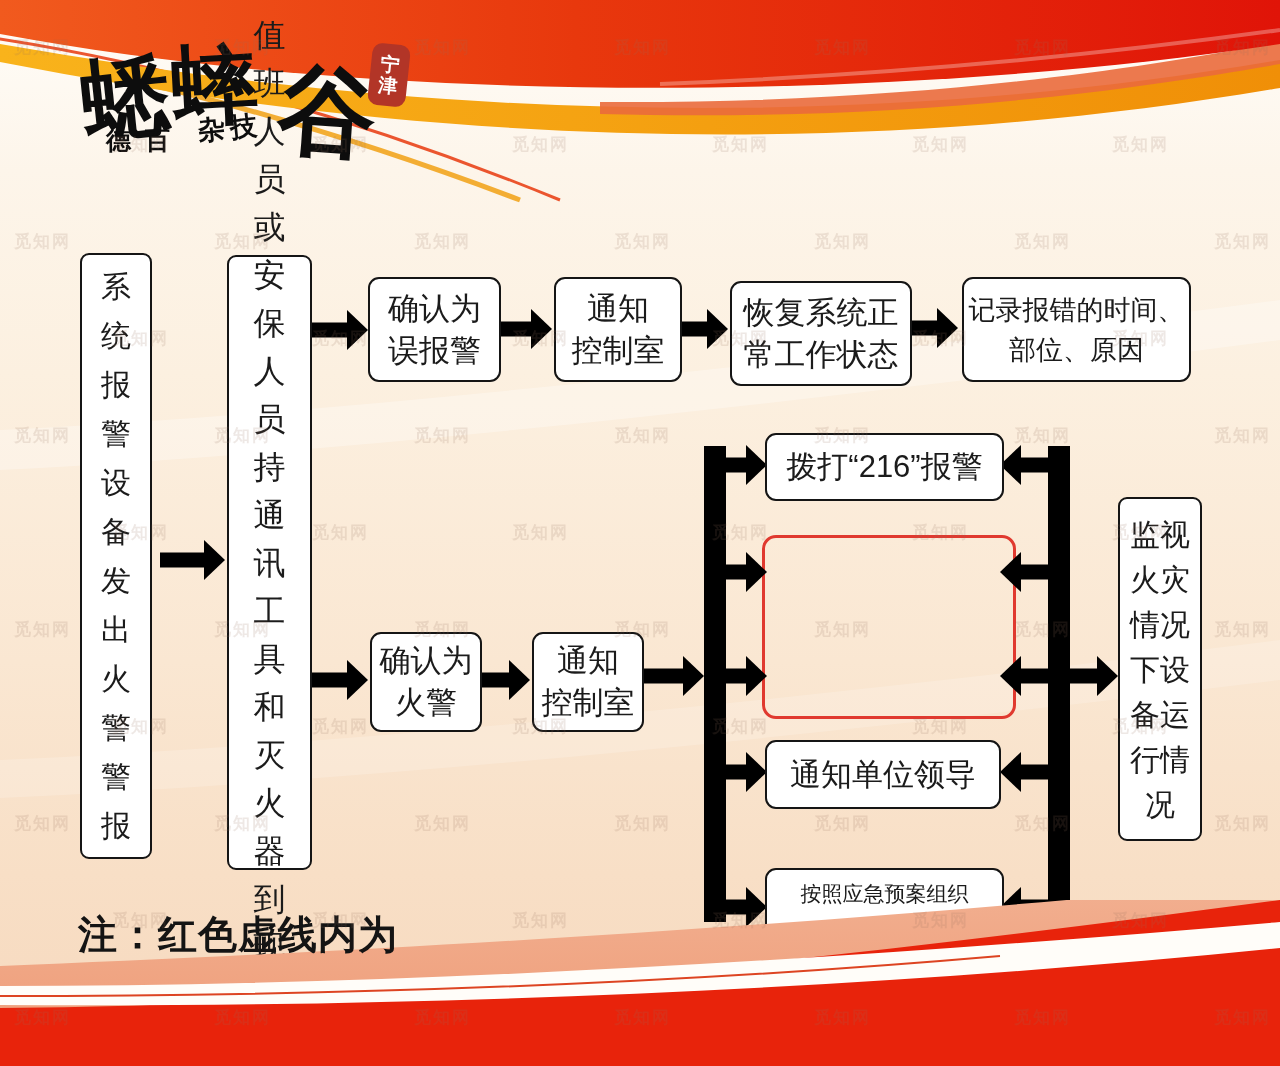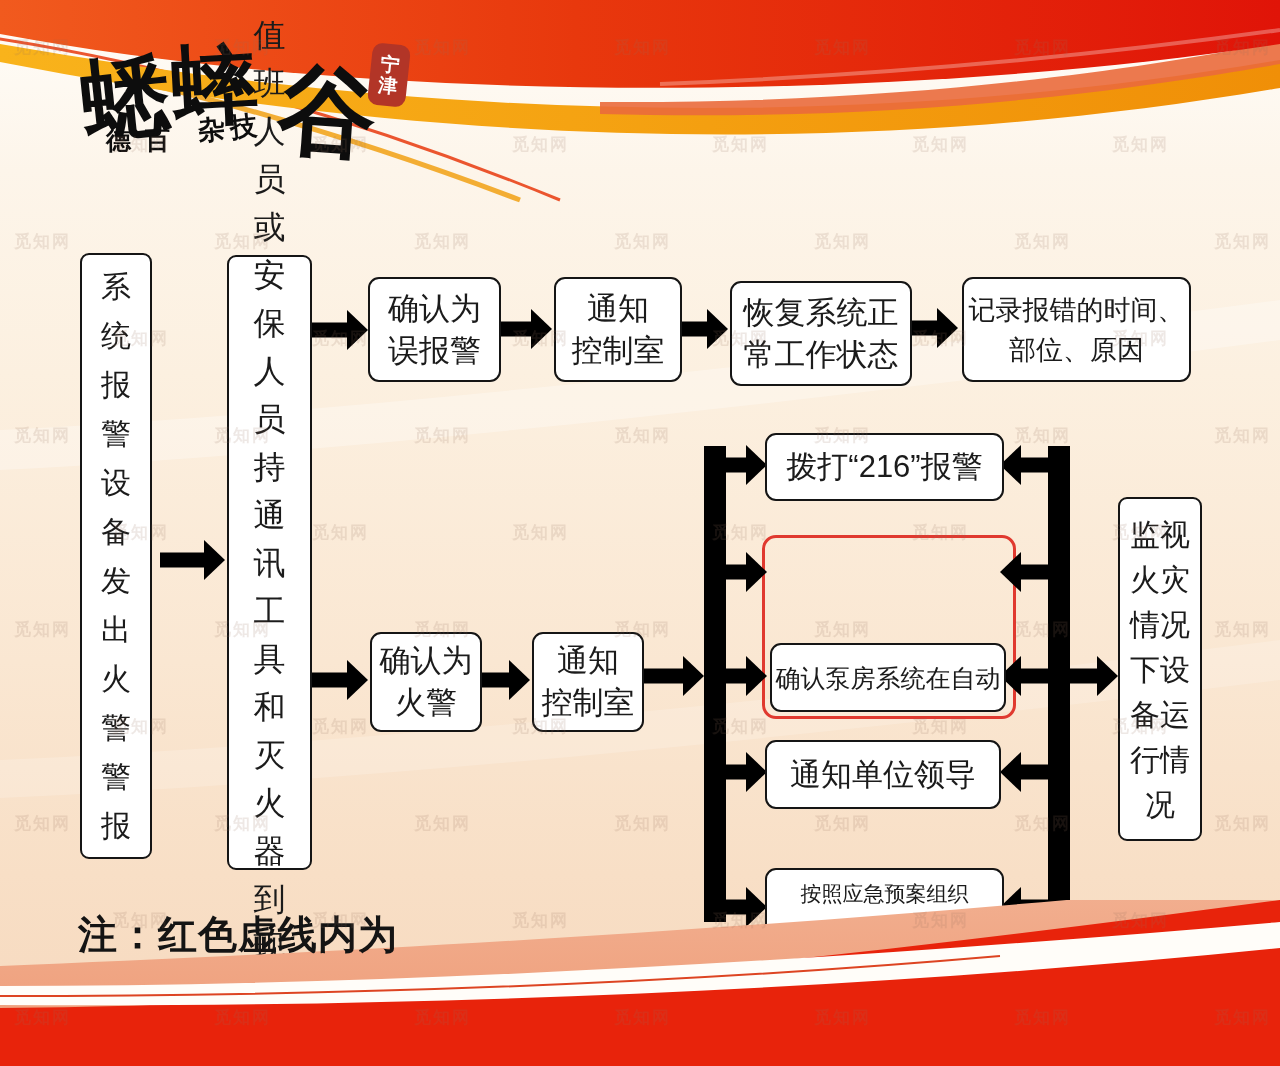--- a/index.html
+++ b/index.html
@@ -232,23 +232,20 @@
       <p class="pre">确认为
 火警</p>
     </div>
   <div class="fbox b-f2">
       <p class="pre">通知
 控制室</p>
     </div>
 
   <div class="fbox b-a1">
       <p>拨打“216”报警</p>
-    </div>
-  <div class="fbox b-a3">
-      <p>确认泵房系统在自动</p>
     </div>
   <div class="fbox b-a4">
       <p>通知单位领导</p>
     </div>
   <div class="fbox b-a5">
       <p class="pre">按照应急预案组织
 灭火及安全疏散</p>
     </div>
 
   <div class="fbox b-mon">

